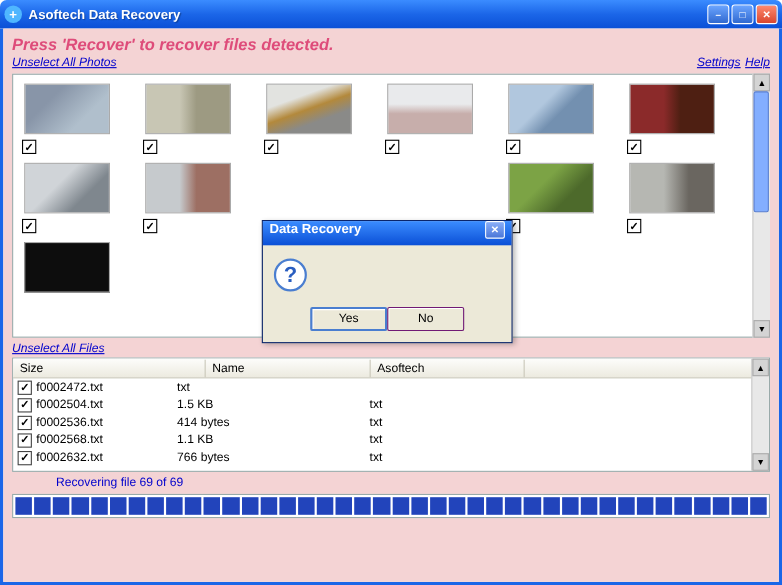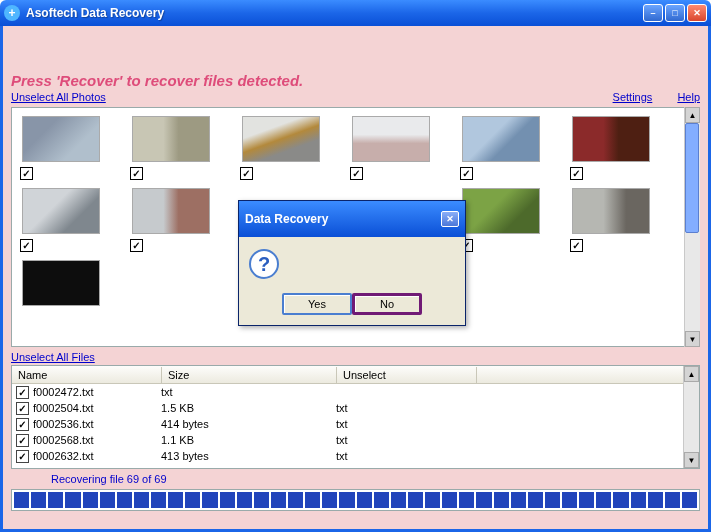--- a/index.html
+++ b/index.html
@@ -11,24 +11,24 @@
 .titlebar .title-text { flex: 1; text-shadow: 1px 1px 1px rgba(0,0,0,0.3); }
 .win-btns { display: flex; gap: 2px; }
 .win-btn { width: 20px; height: 18px; border: 1px solid #fff; border-radius: 3px; display: flex; align-items: center; justify-content: center; font-size: 9px; color: white; cursor: pointer; }
 .min-btn { background: linear-gradient(to bottom, #6ba5ff, #3069d0); }
 .max-btn { background: linear-gradient(to bottom, #6ba5ff, #3069d0); }
 .close-btn { background: linear-gradient(to bottom, #ff8a6f, #d9462e); }
 
 .outer-frame { border-left: 3px solid #1b66e8; border-right: 3px solid #1b66e8; border-bottom: 3px solid #1b66e8; height: calc(532px - 26px); }
 .content { background: #f4d3d4; height: 100%; padding: 6px 8px 8px 8px; position: relative; }
 
-.instructions { color: #de4c7a; font-style: italic; font-size: 15px; font-weight: bold; margin-bottom: 2px; margin-top: 40px; }
+.instructions { color: #de4c7a; font-style: italic; font-size: 15px; font-weight: bold; margin-bottom: 2px; }
 .top-links { display: flex; justify-content: space-between; margin-bottom: 4px; }
-.link { color: #0000cc; text-decoration: underline; cursor: pointer; }
-.right-links a { margin-left: 22px; text-align: center; }
+.link { color: #0000cc; text-decoration: underline; cursor: pointer; font-style: italic; }
+.right-links a { margin-left: 1px; text-align: center; }
 
 .photo-grid-wrap { position: relative; }
 .photo-grid { background: #fff; border: 1px solid #9aa; height: 240px; padding: 8px 6px; position: relative; overflow: hidden; }
 .photo-scroll { position: absolute; right: 0; top: 0; width: 16px; height: 100%; background: #e8e8e8; border-left: 1px solid #c9c9c9; }
 .photo-scroll .arrow { height: 16px; background: #d4d4d4; border: 1px solid #aaa; display:flex; align-items:center; justify-content:center; font-size:8px; }
 .photo-scroll .thumb { position: absolute; top: 16px; width: 14px; left: 0; height: 110px; background: #83aeff; border: 1px solid #5a7fd0; border-radius: 2px; }
 
 .photo-row { display: flex; gap: 18px; margin-bottom: 26px; padding-left: 4px; }
 .photo-item { position: relative; width: 92px; }
 .thumb-img { width: 78px; height: 46px; border: 1px solid #aaa; display: block; }
@@ -65,28 +65,28 @@
 .file-row .fext { width: 140px; }
 
 .list-scroll { position: absolute; right: 0; top: 0; width: 16px; height: 100%; background: #e8e8e8; border-left: 1px solid #c9c9c9; }
 .list-scroll .arrow { height: 16px; background: #d4d4d4; border:1px solid #aaa; display:flex;align-items:center;justify-content:center;font-size:8px; }
 
 .status { color: #0000cc; margin-top: 4px; font-size: 11px; padding-left: 40px; }
 .progress { margin-top: 4px; height: 22px; border: 1px solid #9aa; background: #fff; padding: 2px; display: flex; gap: 2px; }
 .progress .seg { flex: 1; background: #2244bb; }
 
 .dialog { position: absolute; left: 238px; top: 200px; width: 228px; background: #ece9d8; border: 1px solid #0a246a; box-shadow: 2px 2px 5px rgba(0,0,0,0.3); z-index: 100; }
-.dialog-title { height: 36px; background: linear-gradient(to bottom,#3b8cff,#0a4fd6); color: #fff; font-weight: bold; display:flex; align-items:center; padding:0 6px; font-size: 12px; }
+.dialog-title { height: 22px; background: linear-gradient(to bottom,#3b8cff,#0a4fd6); color: #fff; font-weight: bold; display:flex; padding:0 6px; font-size: 12px; }
 .dialog-title .dclose { margin-left: auto; width: 18px; height: 16px; background: linear-gradient(to bottom,#8aaef8,#4b77d8); border:1px solid #fff; border-radius:2px; display:flex;align-items:center;justify-content:center; font-size:9px; cursor:pointer; }
 .dialog-body { padding: 12px 10px 10px 10px; }
 .dialog-content { display: flex; gap: 10px; margin-bottom: 14px; }
 .q-icon { width: 30px; height: 30px; border-radius: 50%; background: #fff; border: 2px solid #4a7ed0; display:flex; align-items:center; justify-content:center; color:#2a5ec0; font-size: 20px; font-weight: bold; flex-shrink:0; }
 .dialog-text div { margin-bottom: 8px; font-size: 11px; }
 .dialog-btns { display: flex; justify-content: center; gap: 0; }
-.dbtn { width: 70px; height: 22px; background: #ece9d8; border: 3px solid #701a75; border-radius: 2px; font-size: 11px; cursor:pointer; box-shadow: inset 1px 1px 0 #fff; }
+.dbtn { width: 70px; height: 22px; background: #ece9d8; border: 1px solid #701a75; border-radius: 2px; font-size: 11px; cursor:pointer; box-shadow: inset 1px 1px 0 #fff; }
 .dbtn.primary { border: 2px solid #4a7ed0; }
 </style>
 </head>
 <body>
 
 <div class="titlebar">
   <div class="app-icon"></div>
   <div class="title-text">Asoftech Data Recovery</div>
   <div class="win-btns">
     <div class="win-btn min-btn">–</div>
@@ -164,23 +164,23 @@
       <div class="arrow">▲</div>
       <div class="thumb"></div>
       <div class="arrow" style="position:absolute;bottom:0;width:100%;">▼</div>
     </div>
   </div>
 
   <div class="file-section-label"><a class="link">Unselect All Files</a></div>
 
   <div class="file-list-wrap">
     <div class="file-header">
+      <div class="col col-size">Size</div>
       <div class="col col-name">Name</div>
-      <div class="col col-size">Size</div>
-      <div class="col col-ext">Unselect</div>
+      <div class="col col-ext">Asoftech</div>
       <div class="col col-rest"></div>
     </div>
     <div class="file-rows" id="file-rows">
           <div class="file-row">
             <div class="fchk"></div>
             <div class="fname">f0002472.txt</div>
             <div class="fext">txt</div>
           </div>
           <div class="file-row">
             <div class="fchk"></div>
@@ -196,21 +196,21 @@
           </div>
           <div class="file-row">
             <div class="fchk"></div>
             <div class="fname">f0002568.txt</div>
             <div class="fsize">1.1 KB</div>
             <div class="fext">txt</div>
           </div>
           <div class="file-row">
             <div class="fchk"></div>
             <div class="fname">f0002632.txt</div>
-            <div class="fsize">413 bytes</div>
+            <div class="fsize">766 bytes</div>
             <div class="fext">txt</div>
           </div>
         </div>
     <div class="list-scroll">
       <div class="arrow">▲</div>
       <div class="arrow" style="position:absolute;bottom:0;width:100%;">▼</div>
     </div>
   </div>
 
   <div class="status">Recovering file 69 of 69</div>

